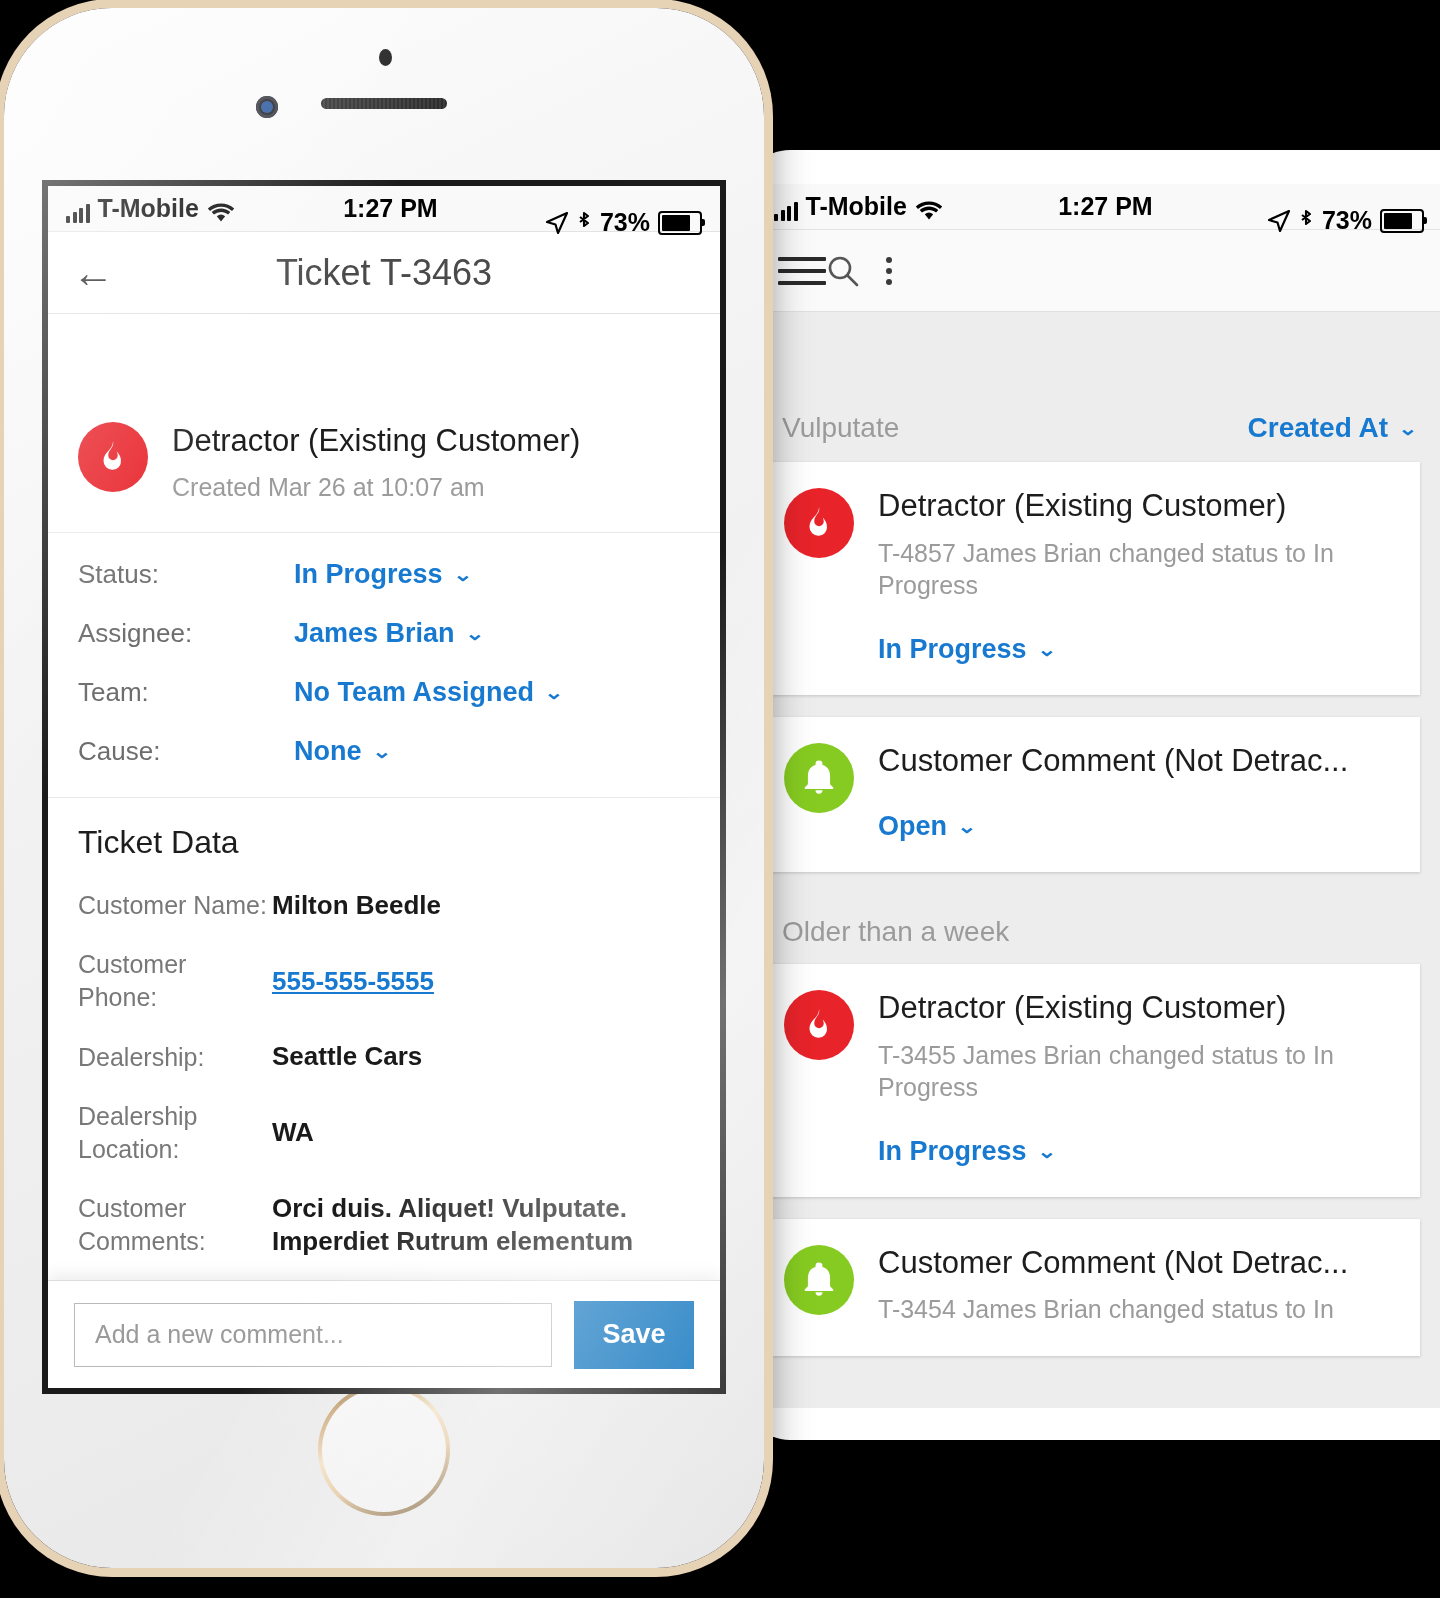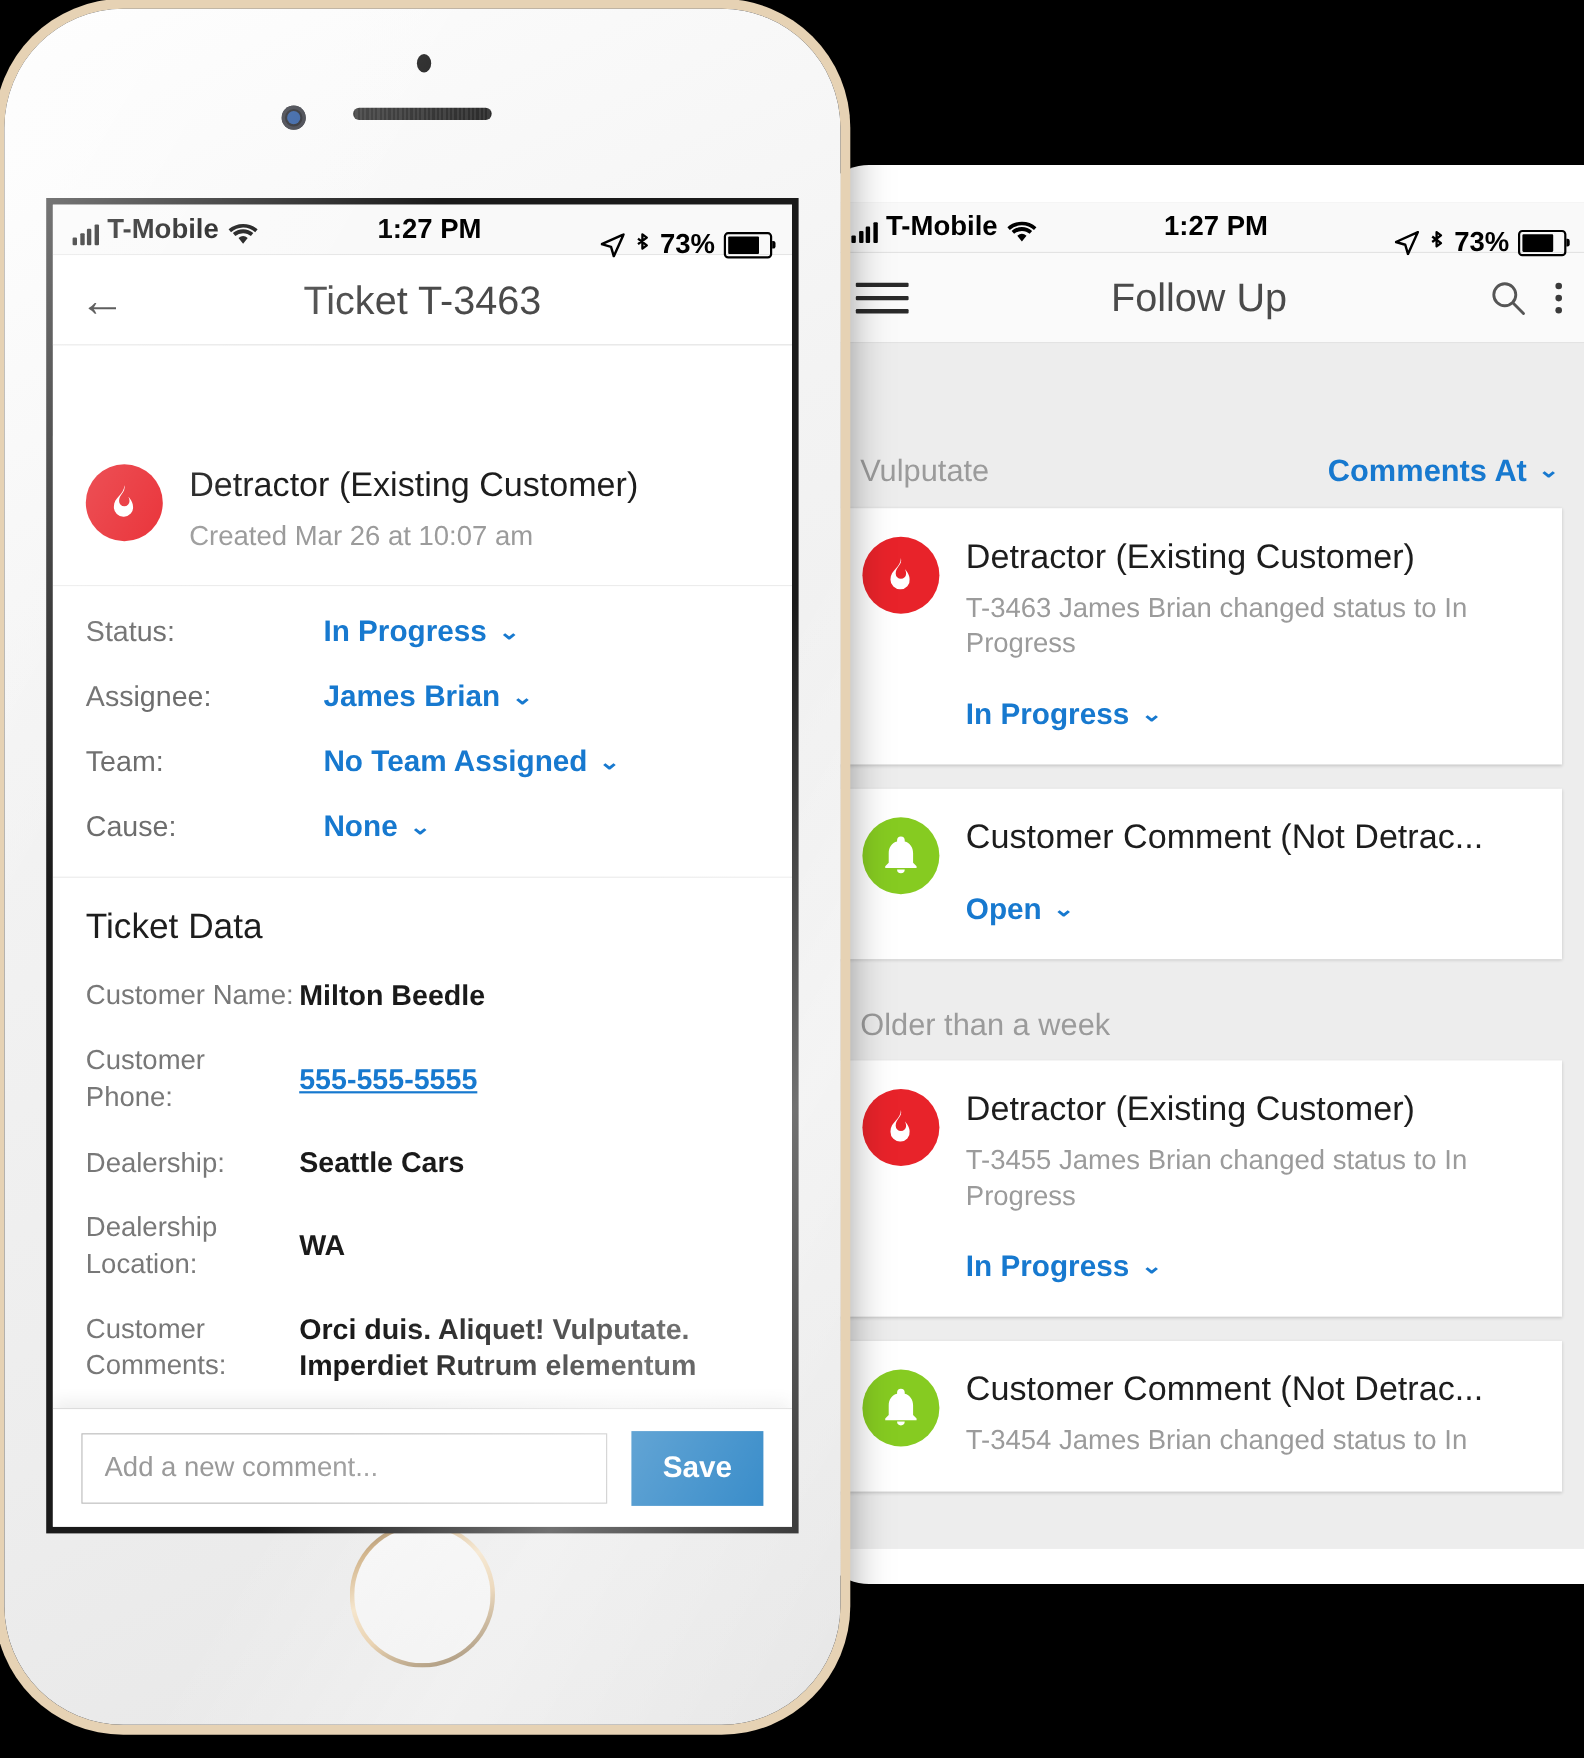--- a/index.html
+++ b/index.html
@@ -214,53 +214,52 @@
             </span>
         </div>
       </div>
 
       <div class="navbar-r">
         <div class="hamb">
             <span></span>
             <span></span>
             <span></span>
           </div>
-        <div class="nav-title-r">Follow Up</div>
         <div class="nav-icons">
           <svg viewBox="0 0 34 34">
               <circle cx="14" cy="14" r="10" fill="none" stroke="#555" stroke-width="2.6"></circle>
               <line x1="21.5" y1="21.5" x2="31" y2="31" stroke="#555" stroke-width="2.6" stroke-linecap="round"></line>
             </svg>
           <span class="dots">
               <i></i>
               <i></i>
               <i></i>
             </span>
         </div>
       </div>
 
       <div class="scroll-r">
 
         <div class="sortbar">
           <div class="sort-left">Vulputate</div>
           <div class="sort-right">
-            <span>Comments At</span>
+            <span>Created At</span>
             <span class="chev">⌄</span>
           </div>
         </div>
 
         <div class="card">
           <div class="ic-circle ic-red">
             <svg viewBox="0 0 24 24">
                 <path d="M12 2c1 4-3 5-3 9a3 3 0 0 0 6 0c0-1.5-.8-2.6-.8-2.6S17 11 17 14.2A5.2 5.2 0 0 1 11.8 20 5.5 5.5 0 0 1 6 14.4C6 8.6 12 7.6 12 2z"></path>
               </svg>
           </div>
           <div class="card-body">
             <div class="card-title">Detractor (Existing Customer)</div>
-            <div class="card-sub">T-3463 James Brian changed status to In Progress</div>
+            <div class="card-sub">T-4857 James Brian changed status to In Progress</div>
             <div class="card-status">
               <span>In Progress</span>
               <span class="chev">⌄</span>
             </div>
           </div>
         </div>
 
         <div class="card">
           <div class="ic-circle ic-green">
             <svg viewBox="0 0 24 24">

